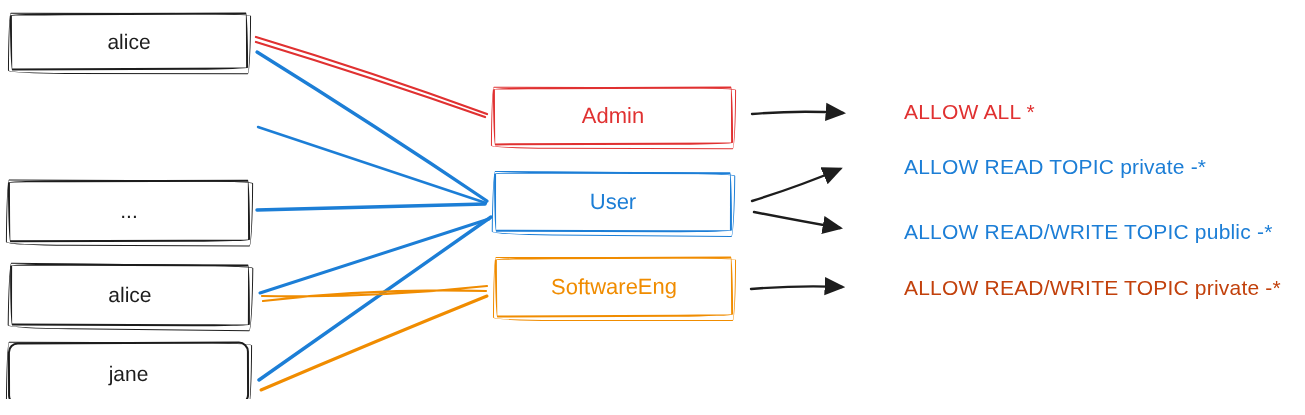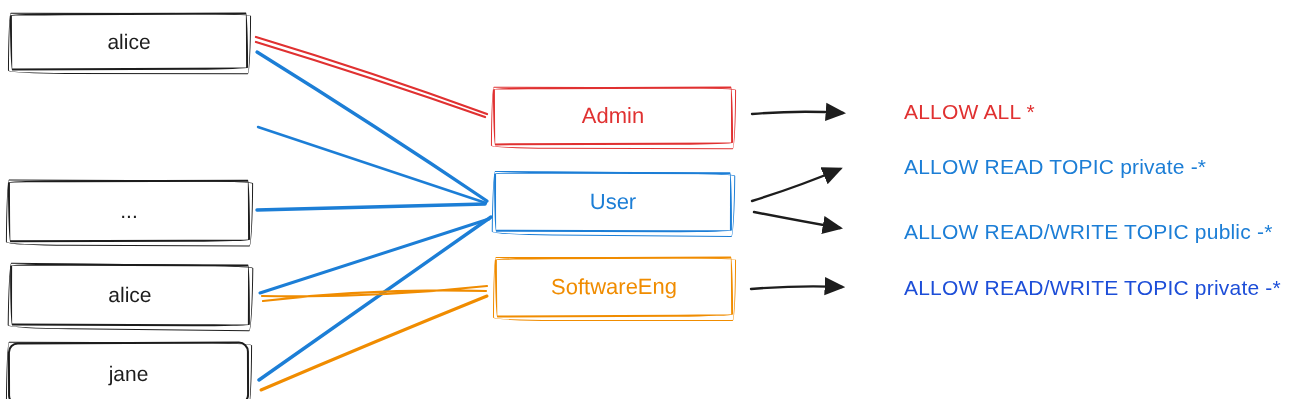--- a/index.html
+++ b/index.html
@@ -96,15 +96,15 @@
   <div class="sketch-box role-box" style="left: 493px; top: 87px; width: 240px; height: 58px; transform: rotate(-0.2deg); color: rgb(224, 49, 49);">
     <span class="box-label">Admin</span>
   </div>
   <div class="sketch-box role-box" style="left: 495px; top: 257px; width: 238px; height: 60px; transform: rotate(-0.3deg); color: rgb(240, 140, 0);">
     <span class="box-label">SoftwareEng</span>
   </div>
 
   <div class="perm-label" style="top: 112px; color: rgb(224, 49, 49);">ALLOW ALL *</div>
   <div class="perm-label" style="top: 167px; color: rgb(28, 126, 214);">ALLOW READ TOPIC private -*</div>
   <div class="perm-label" style="top: 232px; color: rgb(28, 126, 214);">ALLOW READ/WRITE TOPIC public -*</div>
-  <div class="perm-label" style="top: 288px; color: #1d4ed8;">ALLOW READ/WRITE TOPIC private -*</div>
+  <div class="perm-label" style="top: 288px; color: #c2410c;">ALLOW READ/WRITE TOPIC private -*</div>
 
 </div>
 
 </body></html>

